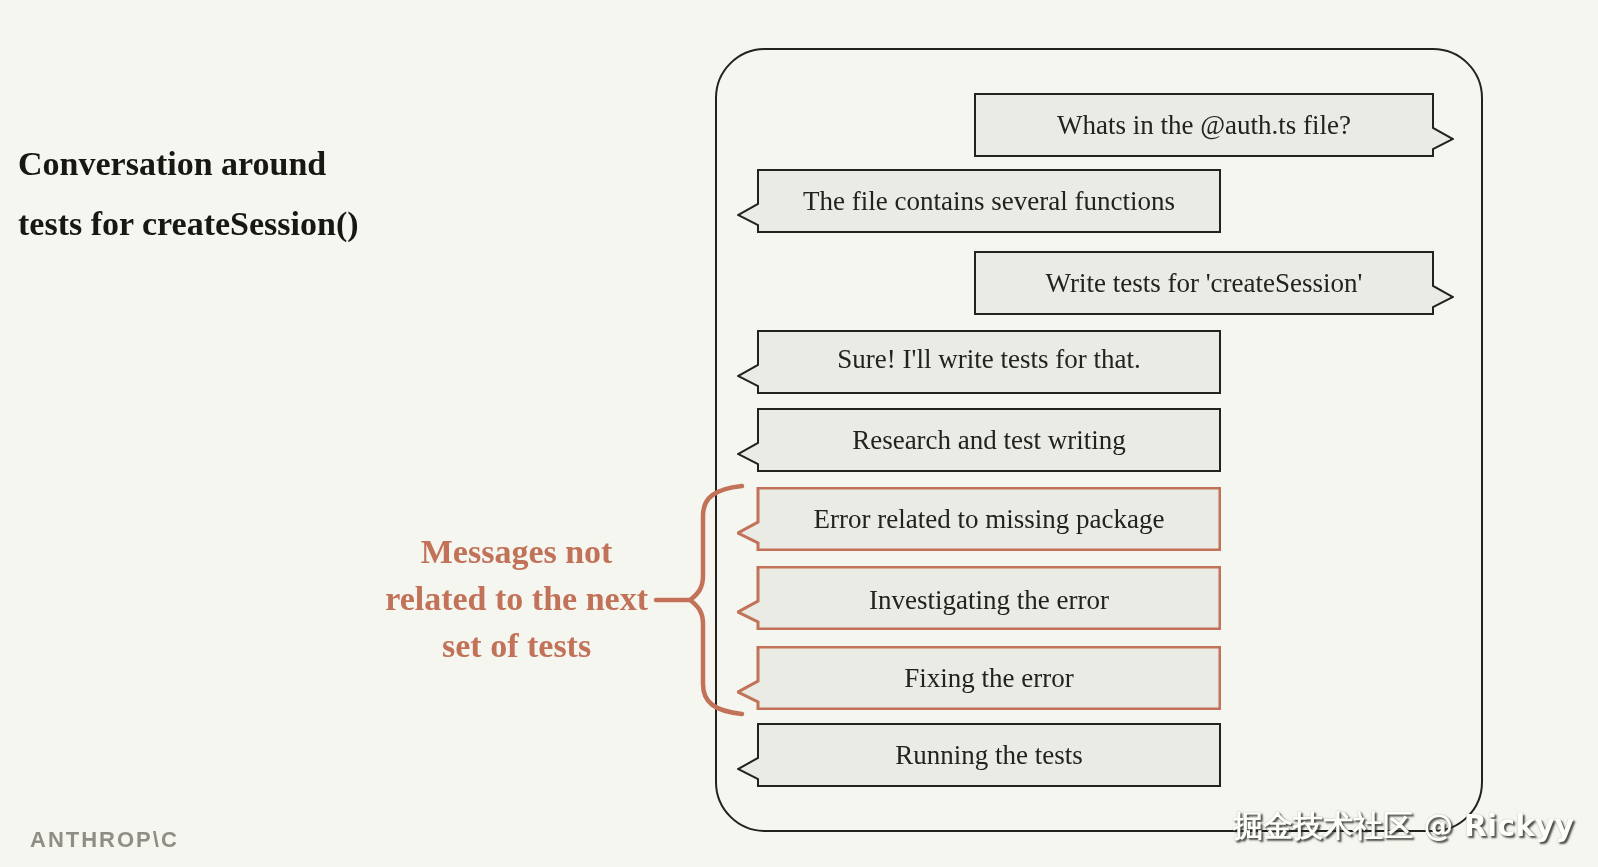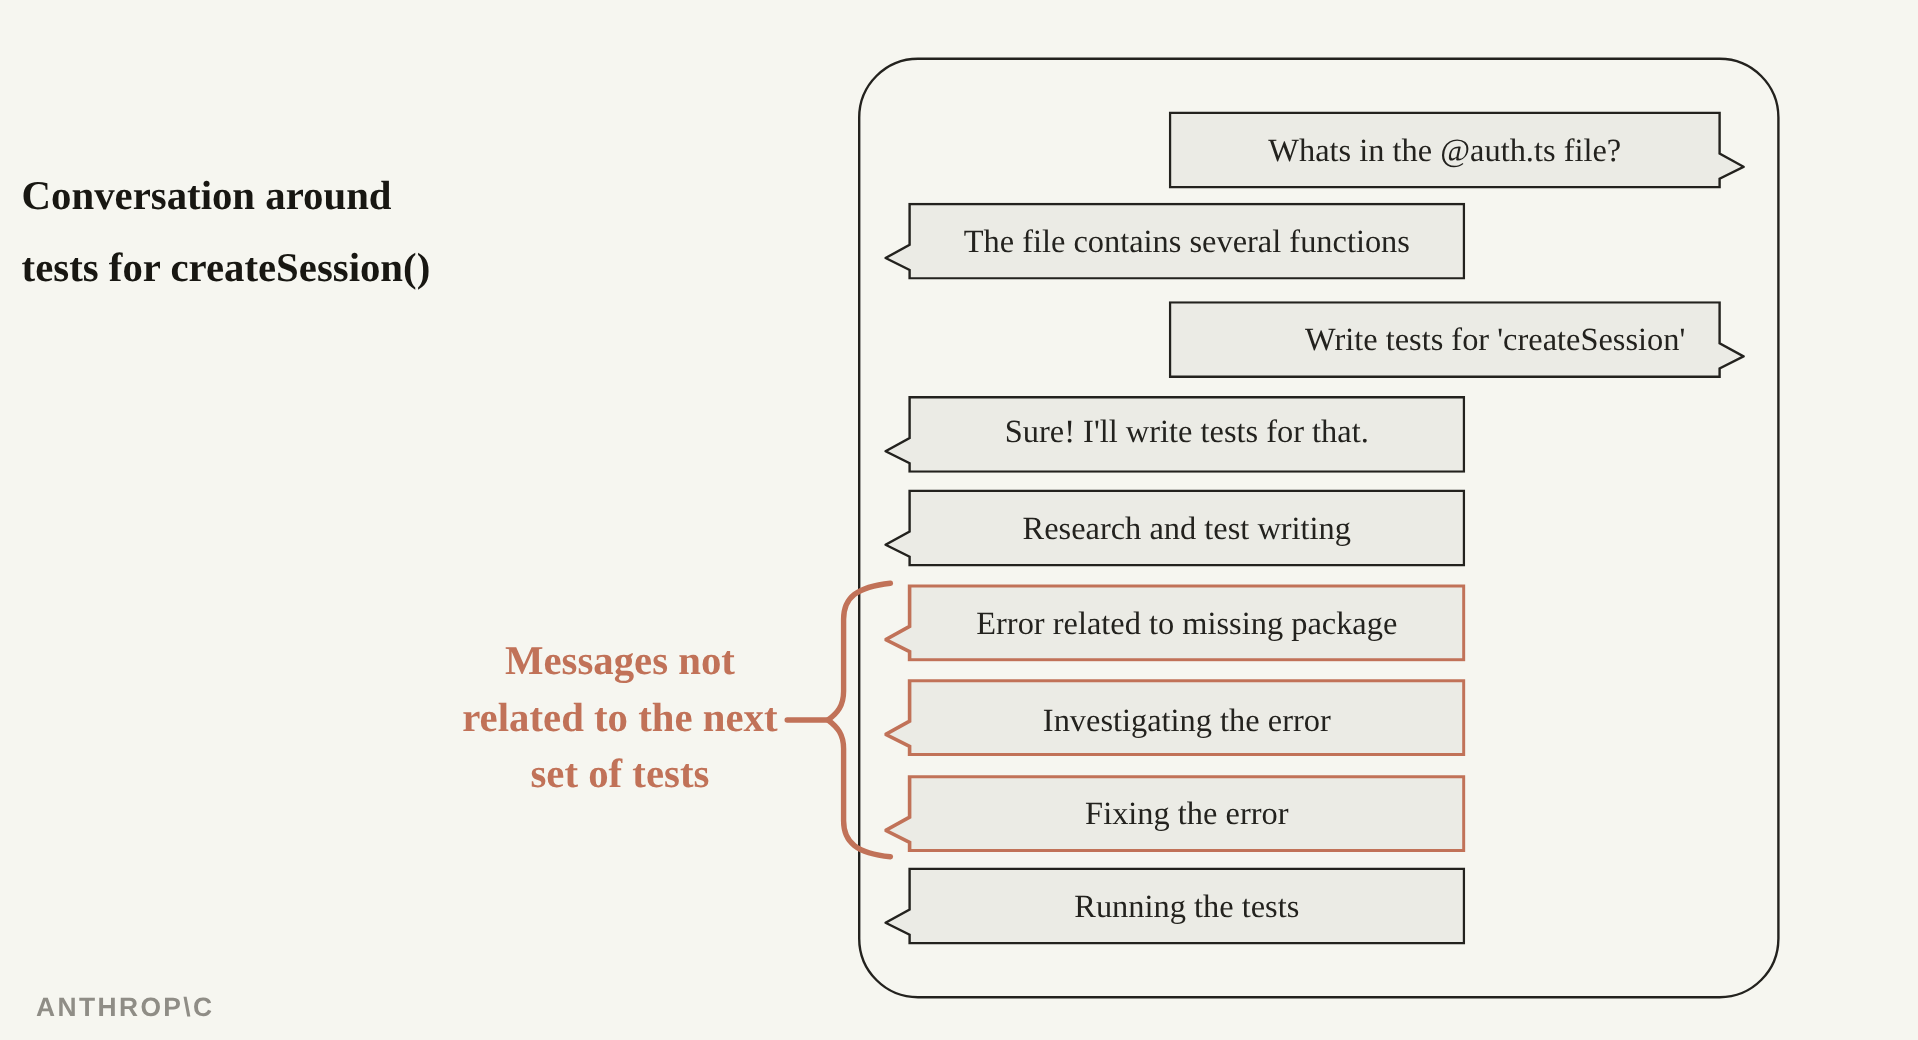--- a/index.html
+++ b/index.html
@@ -87,21 +87,21 @@
       <div class="bubble" style="left: 737px; top: 169px; width: 484px; height: 64px;">
         <svg width="484" height="64" viewBox="0 0 484 64">
           <path d="M 483,1 L 21,1 L 21,35 L 1,46 L 21,56 L 21,63 L 483,63 Z" fill="#ebebe5" stroke="#23221e" stroke-width="2" stroke-linejoin="miter"></path>
         </svg>
         <div class="bubble-text" style="left: 20px; width: 464px;">The file contains several functions</div>
       </div>
       <div class="bubble" style="left: 974px; top: 251px; width: 480px; height: 64px;">
         <svg width="480" height="64" viewBox="0 0 480 64">
           <path d="M 1,1 L 459,1 L 459,35 L 479,46 L 459,56 L 459,63 L 1,63 Z" fill="#ebebe5" stroke="#23221e" stroke-width="2" stroke-linejoin="miter"></path>
         </svg>
-        <div class="bubble-text" style="left: 0px; width: 460px; padding-left: 42px;">Write tests for 'createSession'</div>
+        <div class="bubble-text" style="left: 0px; width: 460px;">Write tests for 'createSession'</div>
       </div>
       <div class="bubble" style="left: 737px; top: 330px; width: 484px; height: 59px;">
         <svg width="484" height="64" viewBox="0 0 484 64">
           <path d="M 483,1 L 21,1 L 21,35 L 1,46 L 21,56 L 21,63 L 483,63 Z" fill="#ebebe5" stroke="#23221e" stroke-width="2" stroke-linejoin="miter"></path>
         </svg>
         <div class="bubble-text" style="left: 20px; width: 464px;">Sure! I'll write tests for that.</div>
       </div>
       <div class="bubble it" style="left: 737px; top: 408px; width: 484px; height: 64px;">
         <svg width="484" height="64" viewBox="0 0 484 64">
           <path d="M 483,1 L 21,1 L 21,35 L 1,46 L 21,56 L 21,63 L 483,63 Z" fill="#ebebe5" stroke="#23221e" stroke-width="2" stroke-linejoin="miter"></path>
@@ -138,14 +138,15 @@
 related to the next
 set of tests</div>
 
   <svg class="brace" width="100" height="236" viewBox="0 0 100 236">
     <path id="brace-path" d="M 92,4 C 64,7 53,16 53,34 L 53,94 C 53,106 48,112 40,118 C 48,124 53,130 53,142 L 53,202 C 53,220 64,229 92,232" fill="none" stroke-width="4.5" stroke-linecap="round" stroke-linejoin="round" stroke="#c17258"></path>
     <path id="brace-dash" d="M 6,118 L 40,118" fill="none" stroke-width="4.5" stroke-linecap="round" stroke="#c17258"></path>
   </svg>
 
   <div class="logo">ANTHROP\C</div>
 
+  <div class="watermark">掘金技术社区 @ Rickyy</div>
 
 </div>
 
 </body></html>

